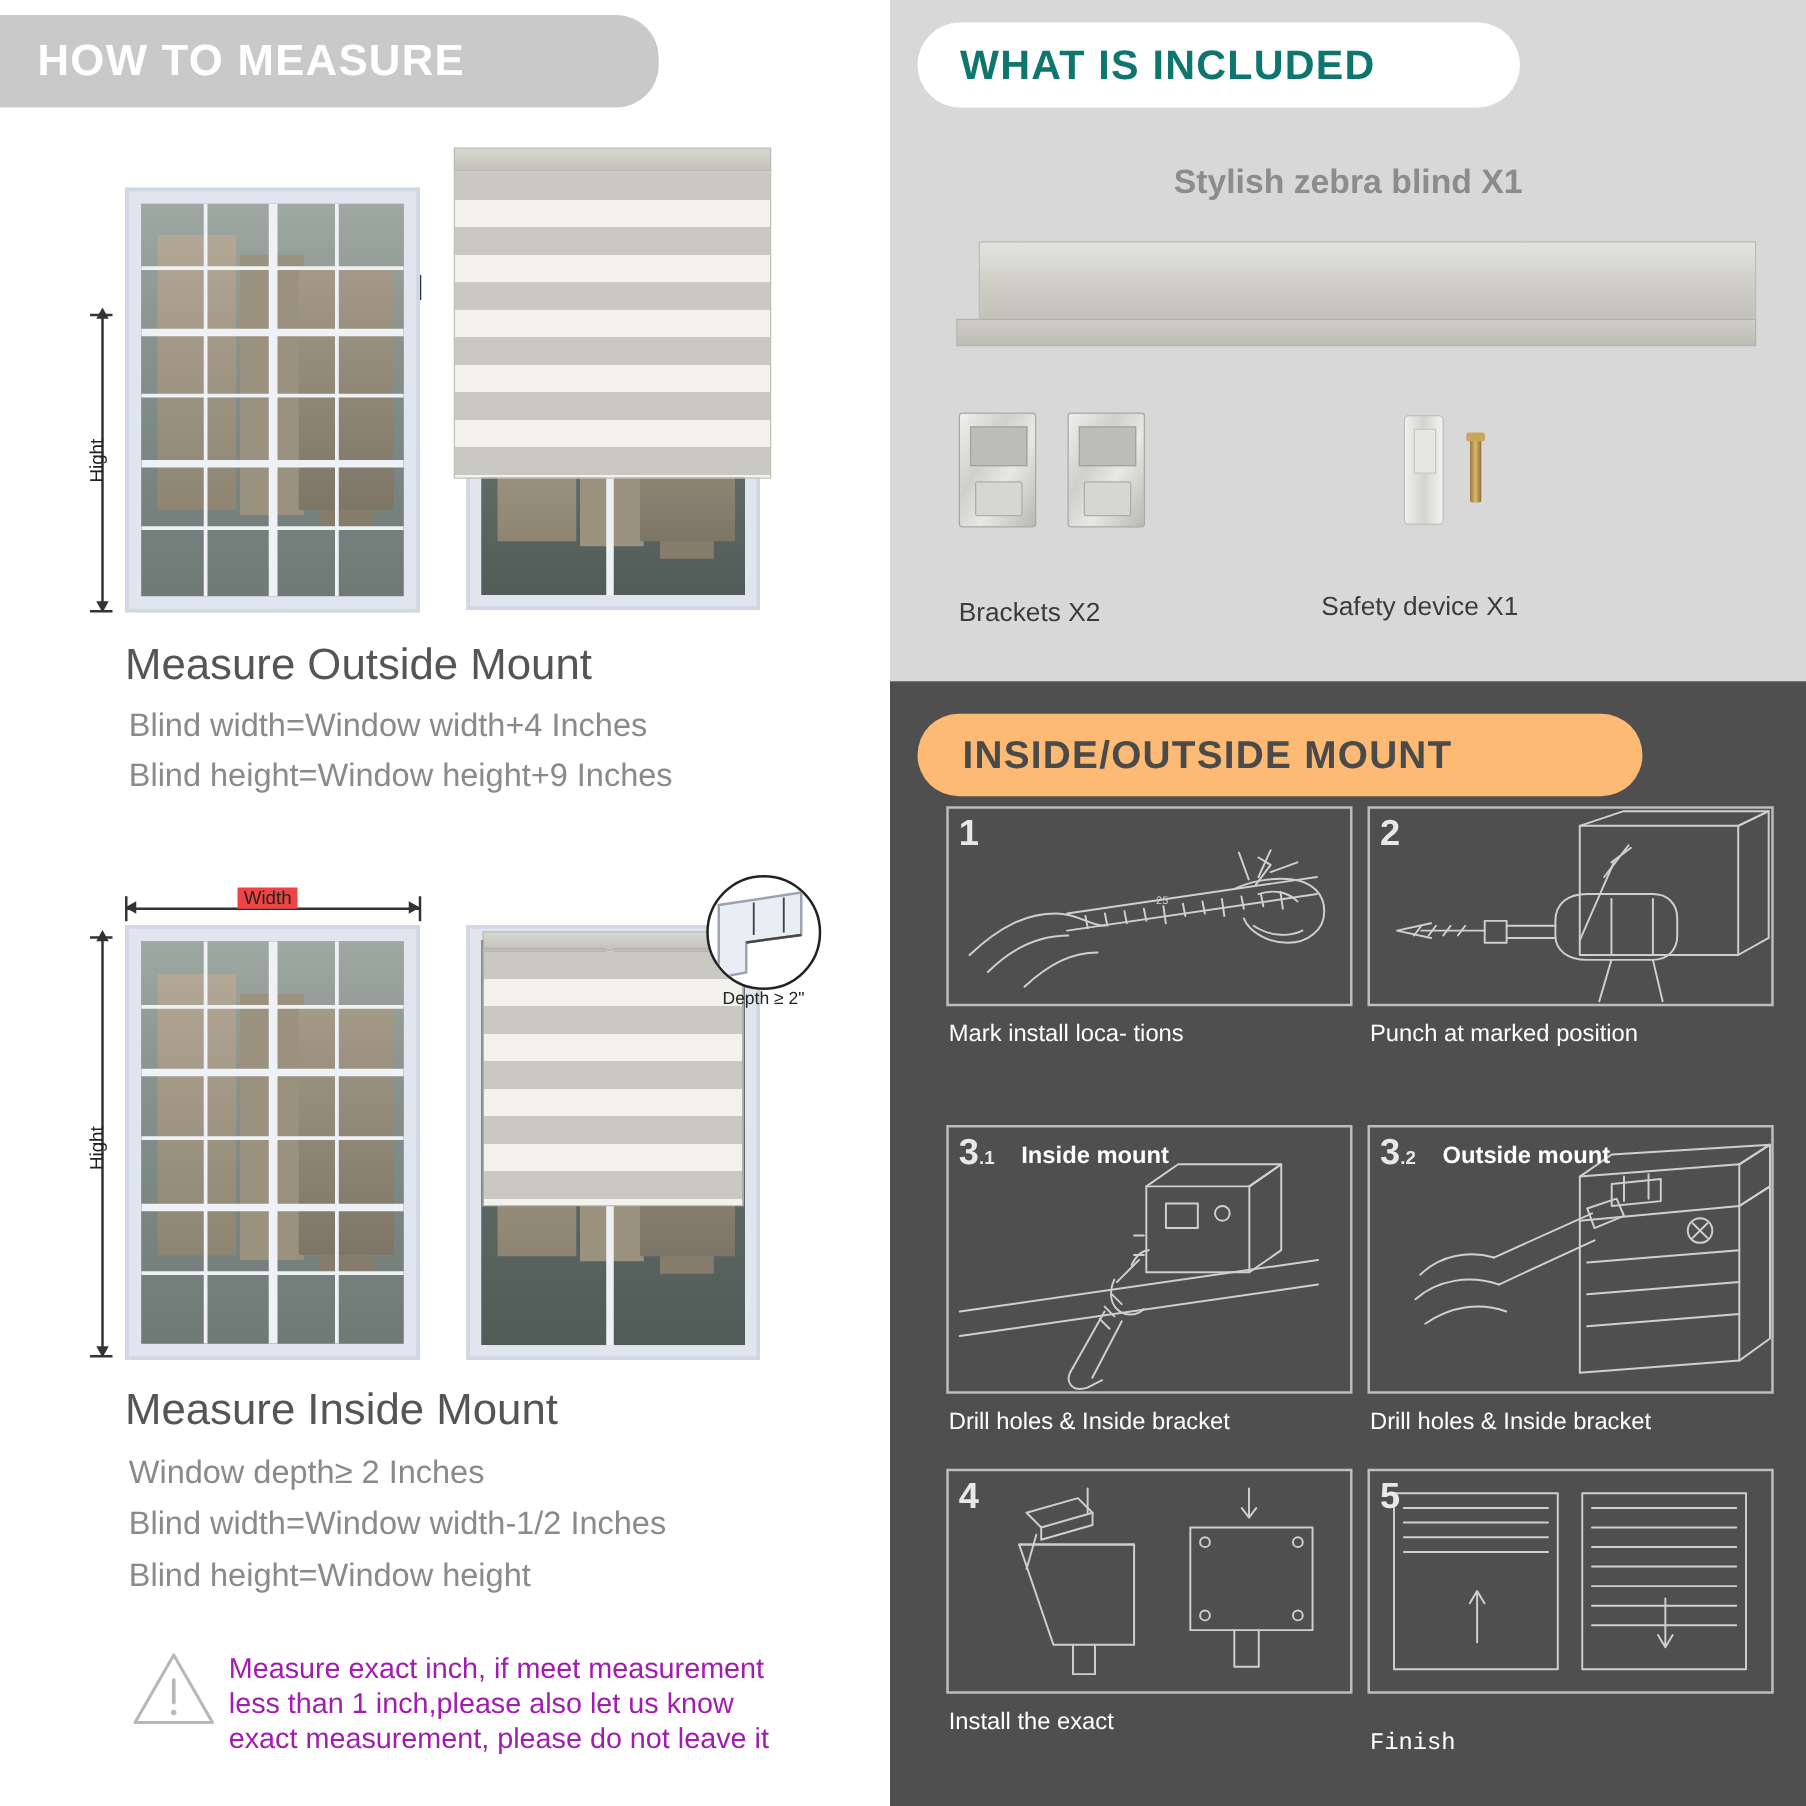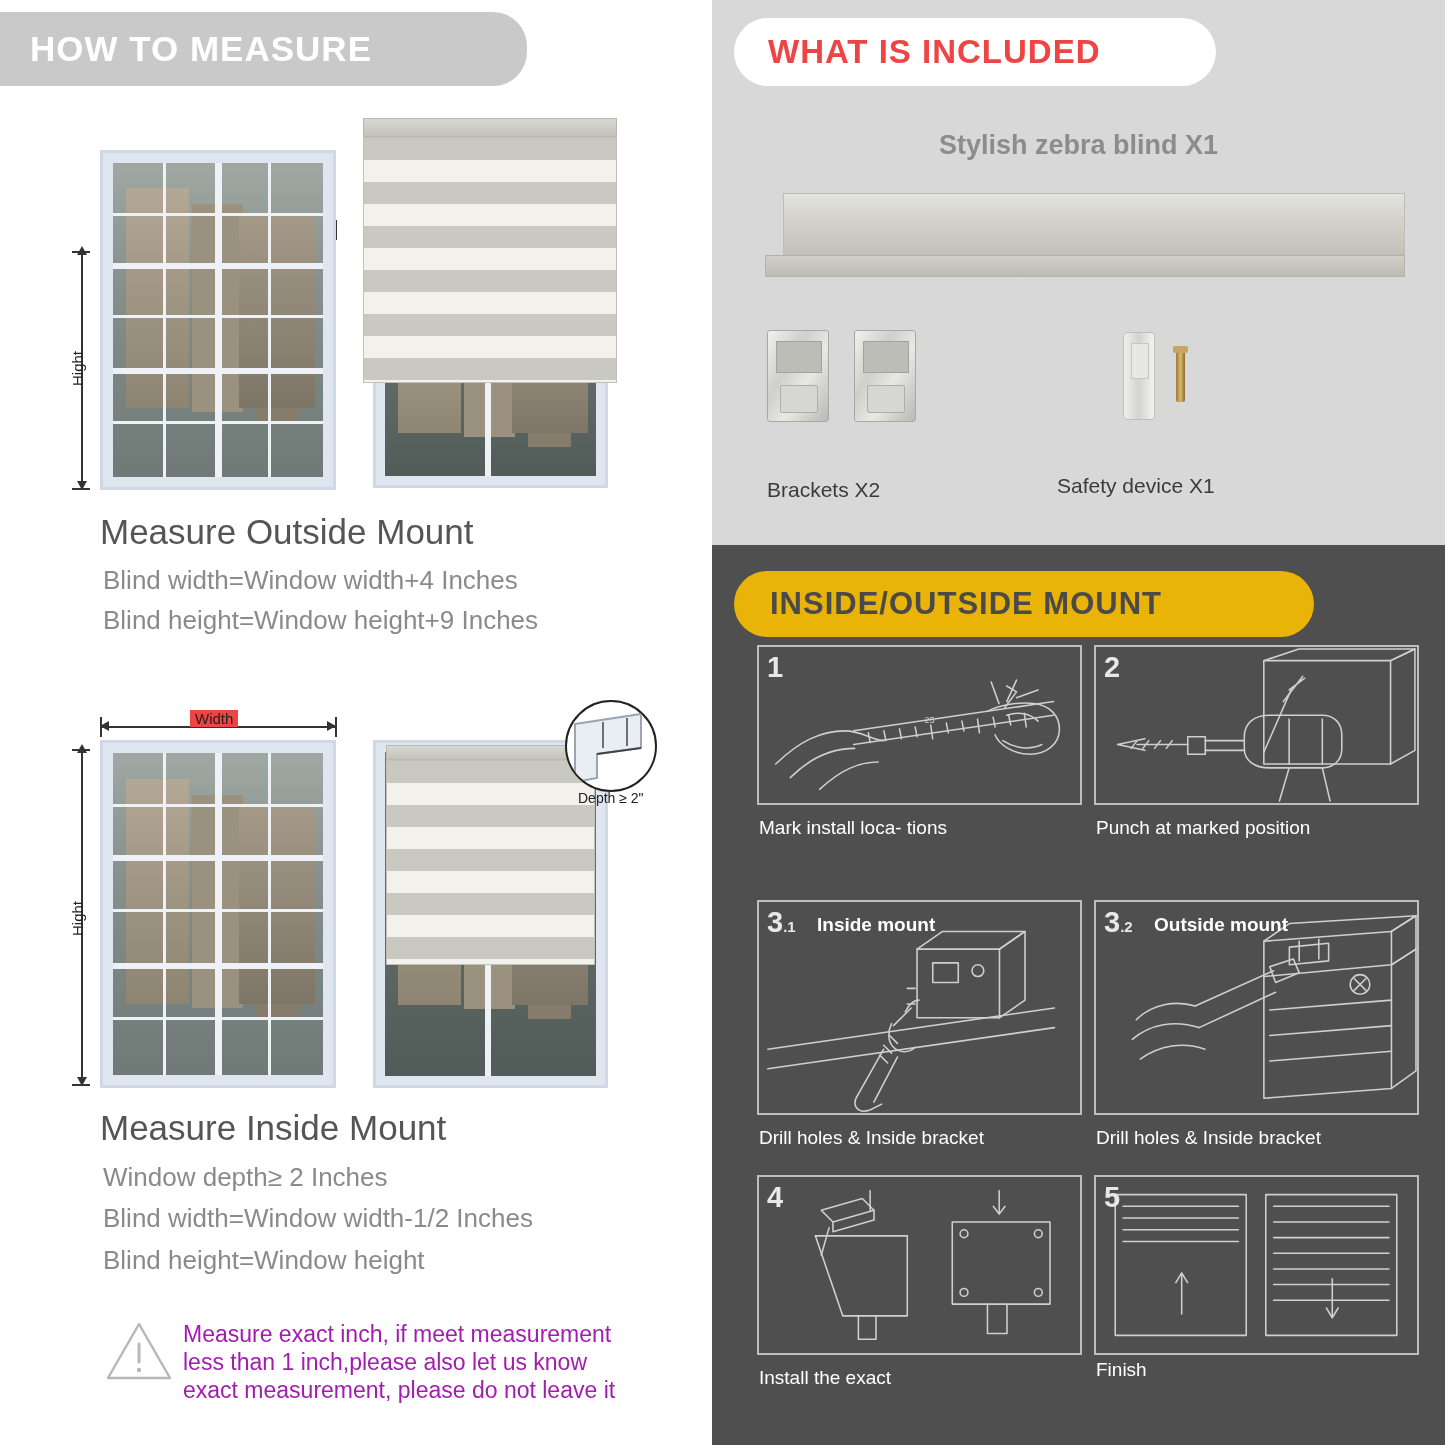--- a/index.html
+++ b/index.html
@@ -86,21 +86,21 @@
   .depth-circle{position:absolute;width:88px;height:88px;border:2px solid #222;border-radius:50%;overflow:hidden;background:#fff;}
   .depth-label{position:absolute;font-size:14px;color:#222;}
 
   
   .right-col{position:absolute;left:712px;top:0;width:733px;height:1445px;}
   .included-panel{position:absolute;left:0;top:0;width:733px;height:545px;background:#d8d8d8;}
   .included-banner{
     position:absolute;left:22px;top:18px;width:482px;height:68px;background:#ffffff;border-radius:34px;
     display:flex;align-items:center;padding-left:34px;box-sizing:border-box;
   }
-  .included-banner .banner-text{color:#ef4444;font-size:33px;}
+  .included-banner .banner-text{color:#0f766e;font-size:33px;}
 
   .included-title{position:absolute;left:0;top:130px;width:733px;text-align:center;font-size:27px;font-weight:bold;color:#8c8c8c;}
 
   .blind-product{
     position:absolute;left:53px;top:193px;width:640px;height:92px;
   }
   .bp-top{position:absolute;left:18px;top:0;width:622px;height:62px;
     background:linear-gradient(180deg,#e4e4df 0%,#d2d2cb 45%,#c2c2ba 100%);
     border:1px solid #bdbdb5;box-sizing:border-box;}
   .bp-bot{position:absolute;left:0;top:62px;width:640px;height:22px;
@@ -123,21 +123,21 @@
   .screwgold{position:relative;width:9px;height:70px;display:inline-block;margin:0 7px;
     background:linear-gradient(90deg,#9d7a3c,#d9b76b,#8c6c33);border-radius:2px;}
   .screwgold:before{content:"";position:absolute;left:-3px;top:-4px;width:15px;height:7px;background:#c9a65d;border-radius:2px;}
   .screwclear{position:relative;width:11px;height:62px;display:inline-block;margin:0 7px;
     background:linear-gradient(90deg,#e2e2e0,#f7f7f6,#cfcfcd);border-radius:2px;}
   .screwclear:before{content:"";position:absolute;left:-2px;top:-4px;width:15px;height:7px;background:#e8e8e6;border-radius:2px;}
 
   
   .mount-panel{position:absolute;left:0;top:545px;width:733px;height:900px;background:#4f4f4f;}
   .mount-banner{
-    position:absolute;left:22px;top:26px;width:580px;height:66px;background:#eab308;border-radius:33px;
+    position:absolute;left:22px;top:26px;width:580px;height:66px;background:#fdba74;border-radius:33px;
     display:flex;align-items:center;padding-left:36px;box-sizing:border-box;
   }
   .mount-banner .banner-text{color:#4a4a4a;font-size:31px;}
 
   .step{position:absolute;}
   .step-box{position:absolute;left:0;top:0;border:2px solid #bdbdbd;box-sizing:border-box;background:#4f4f4f;}
   .step-num{position:absolute;left:10px;top:6px;color:#e8e8e8;font-size:29px;font-weight:bold;}
   .step-num small{font-size:15px;}
   .step-inline{position:absolute;left:60px;top:14px;color:#ffffff;font-size:19px;font-weight:bold;}
   .step-cap{position:absolute;color:#ffffff;font-size:19px;}
@@ -431,18 +431,18 @@
           <svg class="sketch" viewBox="0 0 325 180">
             <rect x="18" y="18" width="134" height="144"></rect>
             <rect x="172" y="18" width="134" height="144"></rect>
             <path d="M26 30 L144 30 M26 42 L144 42 M26 54 L144 54 M26 66 L144 66" stroke-width="6"></path>
             <path d="M180 30 L298 30 M180 46 L298 46 M180 62 L298 62 M180 78 L298 78 M180 94 L298 94 M180 110 L298 110 M180 126 L298 126" stroke-width="6"></path>
             <path d="M86 140 L86 100 M80 108 L86 98 L92 108"></path>
             <path d="M240 142 L240 104 M234 134 L240 144 L246 134"></path>
           </svg>
         </div>
         <div class="step-num"><span>5</span></div>
-        <div class="step-cap" style="left:2px;top:184px;">Finish</div>
+        <div class="step-cap" style="left:2px;top:208px;font-family:Liberation Mono, monospace;">Finish</div>
       </div>
 
     </div>
   </div>
 </div>
 
 </body></html>

